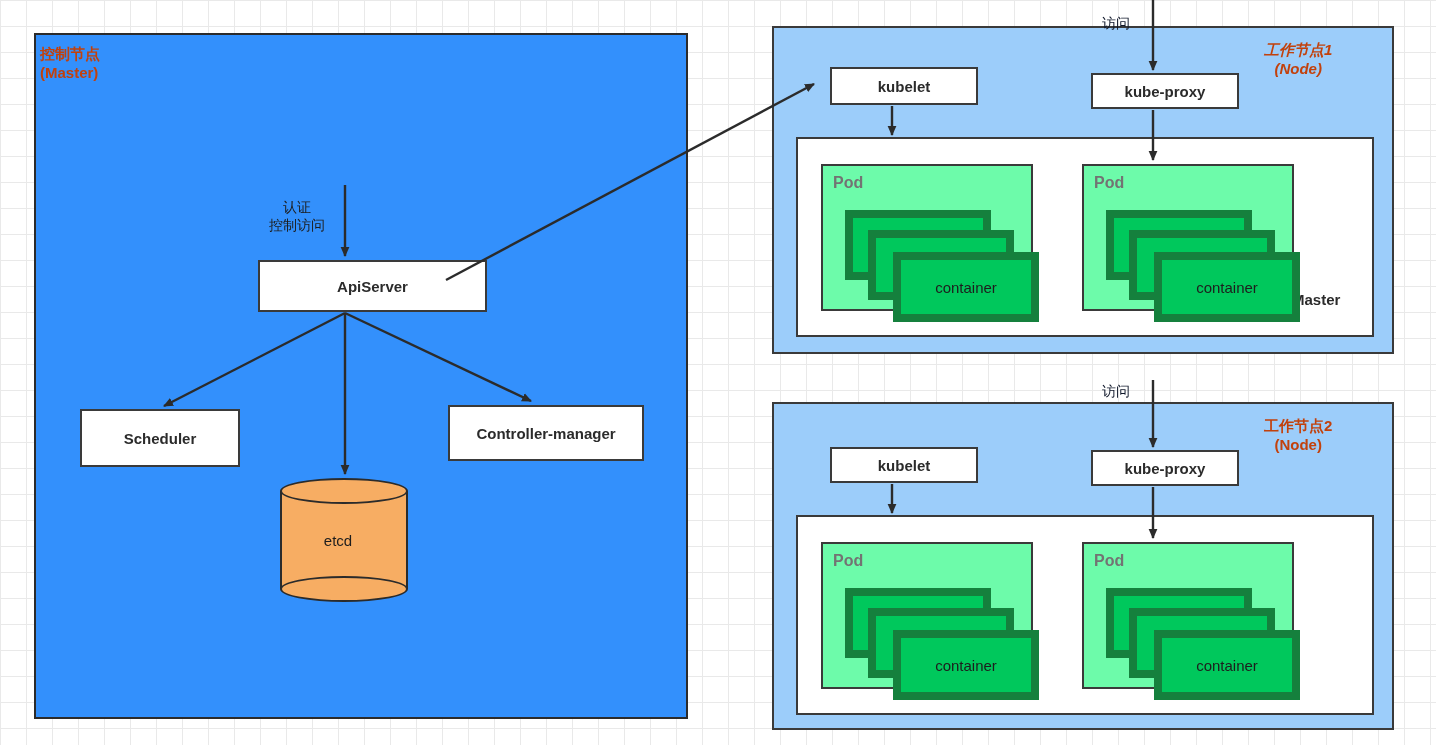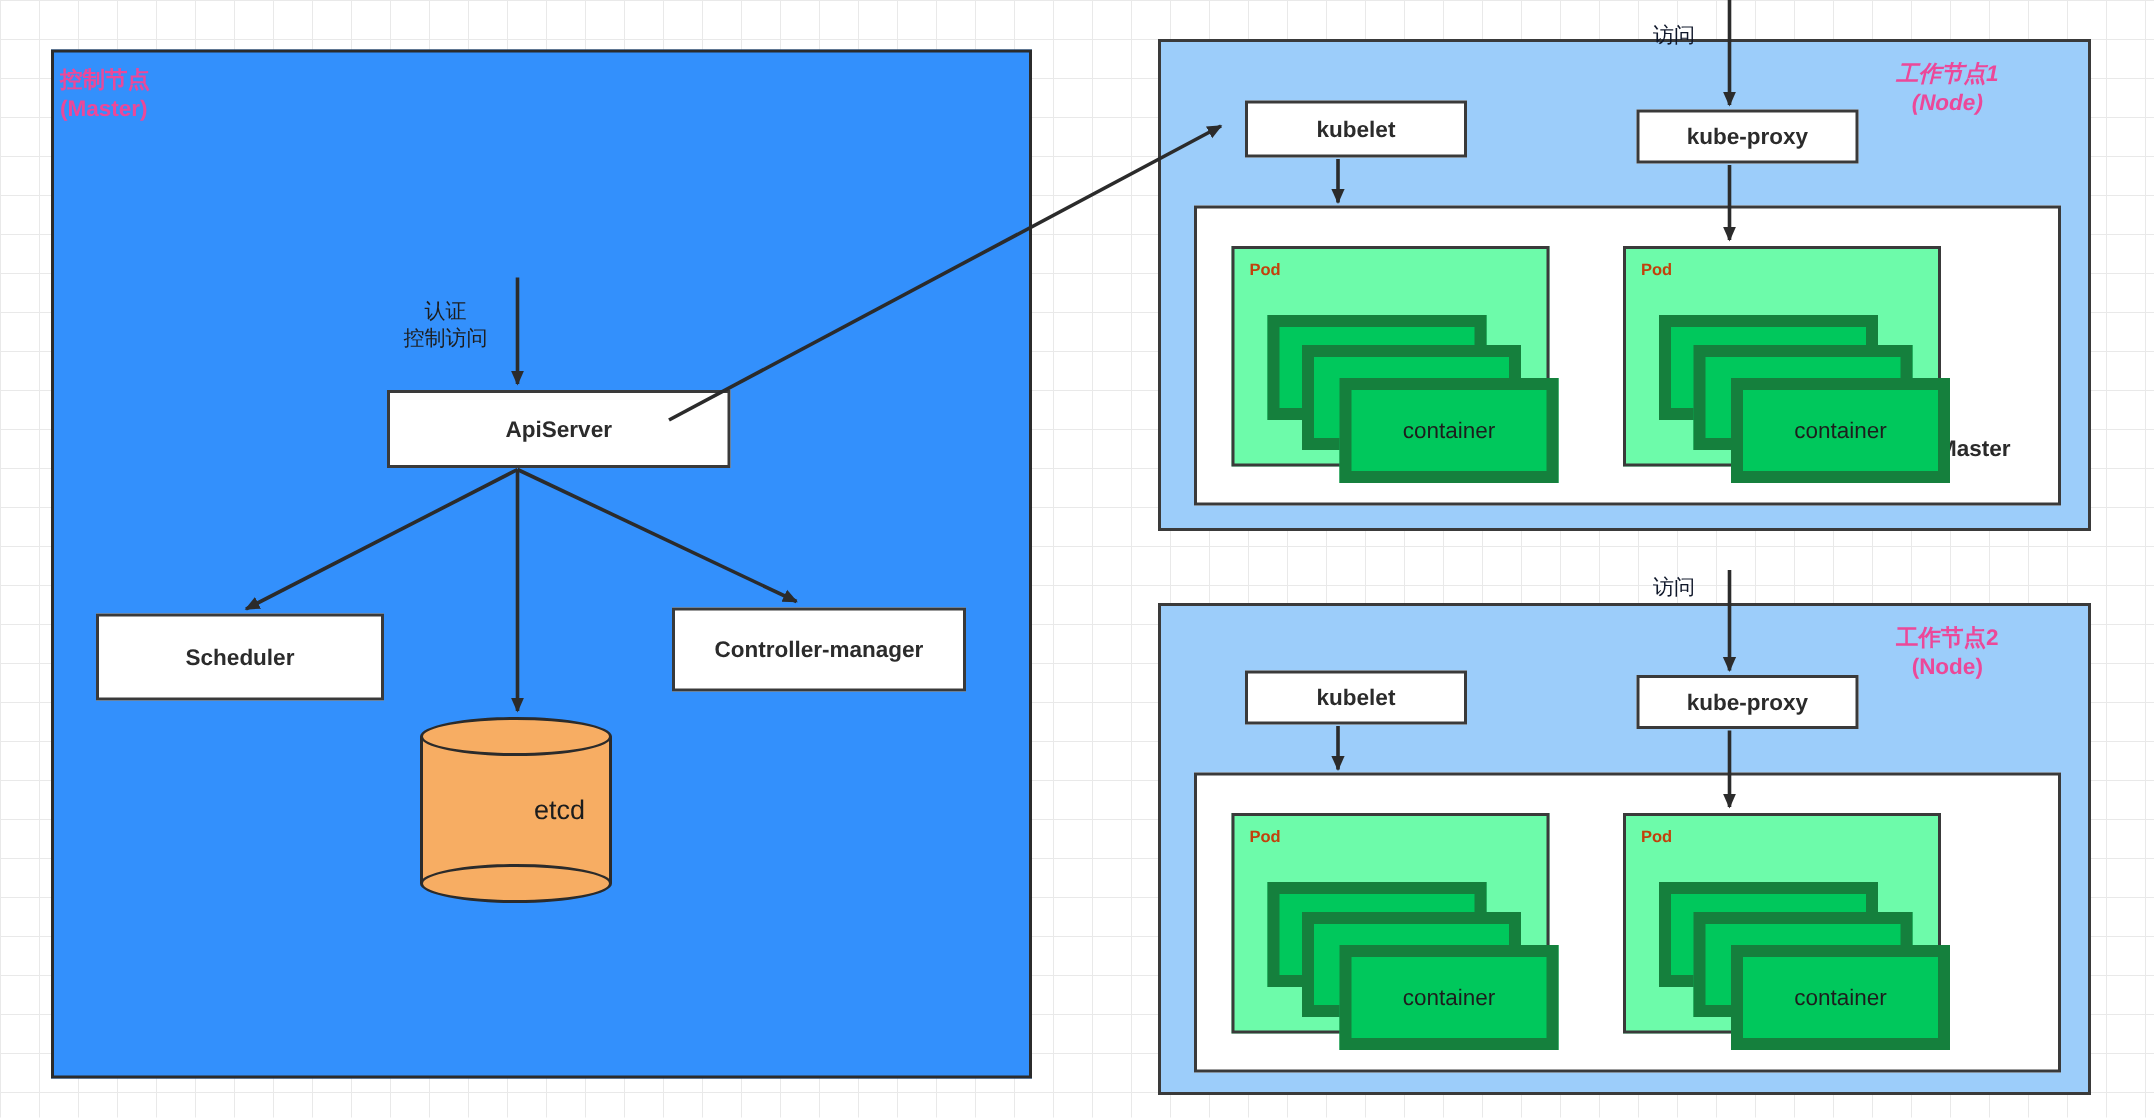--- a/index.html
+++ b/index.html
@@ -23,21 +23,21 @@
     left:22px;top:33px;width:654px;height:686px;
     background:#3390fc;border:2px solid #2b2b2b;
   }
   .node-panel{
     background:#9ccdfa;border:2px solid #3a3a3a;
   }
   .node1-panel{left:760px;top:26px;width:622px;height:328px;}
   .node2-panel{left:760px;top:402px;width:622px;height:328px;}
 
   .region-title{
-    position:absolute;color:#ec4899;font-size:15px;font-weight:bold;
+    position:absolute;color:#c2410c;font-size:15px;font-weight:bold;
     line-height:19px;white-space:pre-line;
   }
   .master-title{left:40px;top:44px;}
   .node-title{text-align:center;}
   .node1-title{left:1264px;top:40px;font-style:italic;}
   .node2-title{left:1264px;top:416px;}
 
   
   .docker-frame{
     background:#ffffff;border:2px solid #3a3a3a;
@@ -52,21 +52,21 @@
     display:flex;align-items:center;justify-content:center;
     color:#2b2b2b;font-size:15px;font-weight:bold;text-align:center;
   }
 
   
   .pod{
     background:#6dfbaa;border:2px solid #3a3a3a;
   }
   .pod-label{
     position:absolute;left:10px;top:8px;
-    color:#c2410c;font-size:11px;font-weight:bold;
+    color:#737373;font-size:16px;font-weight:bold;
   }
   .container-box{
     position:absolute;background:#00c85c;border:8px solid #15803d;
     display:flex;align-items:center;justify-content:center;
     color:#1d1d1d;font-size:15px;
   }
 
   
   .etcd{
     position:absolute;left:280px;top:478px;width:128px;height:124px;
@@ -82,21 +82,21 @@
     box-sizing:border-box;
   }
   .etcd-bottom{
     position:absolute;left:0;top:98px;width:128px;height:26px;
     background:#f7ad63;border:2px solid #2b2b2b;border-radius:50%;
     box-sizing:border-box;
   }
   .etcd-text{
     position:absolute;left:0;top:0;width:116px;height:124px;
     display:flex;align-items:center;justify-content:center;
-    color:#1d1d1d;font-size:18px;margin-left:35px;
+    color:#1d1d1d;font-size:15px;
   }
 
   
   .edge-label{
     position:absolute;color:#0f172a;font-size:14px;line-height:18px;
     white-space:pre-line;text-align:center;
   }
   .edge-label-master{color:#1d1d1d;}
 
   svg.arrows{position:absolute;left:0;top:0;width:1436px;height:745px;pointer-events:none;}
@@ -109,21 +109,21 @@
   <div class="box master-panel"></div>
   <div class="region-title master-title">控制节点
 (Master)</div>
 
 
   <div class="edge-label edge-label-master" style="left:259px;top:198px;width:76px;">认证
 控制访问</div>
 
   <div class="box wbox" style="left:246px;top:260px;width:229px;height:52px;">ApiServer</div>
 
-  <div class="box wbox" style="left:52px;top:409px;width:192px;height:58px;">Scheduler</div>
+  <div class="box wbox" style="left:68px;top:409px;width:160px;height:58px;">Scheduler</div>
 
   <div class="box wbox" style="left:436px;top:405px;width:196px;height:56px;">Controller-manager</div>
 
   <div class="etcd">
     <div class="etcd-body"></div>
     <div class="etcd-bottom"></div>
     <div class="etcd-top"></div>
     <div class="etcd-text">etcd</div>
   </div>
 

